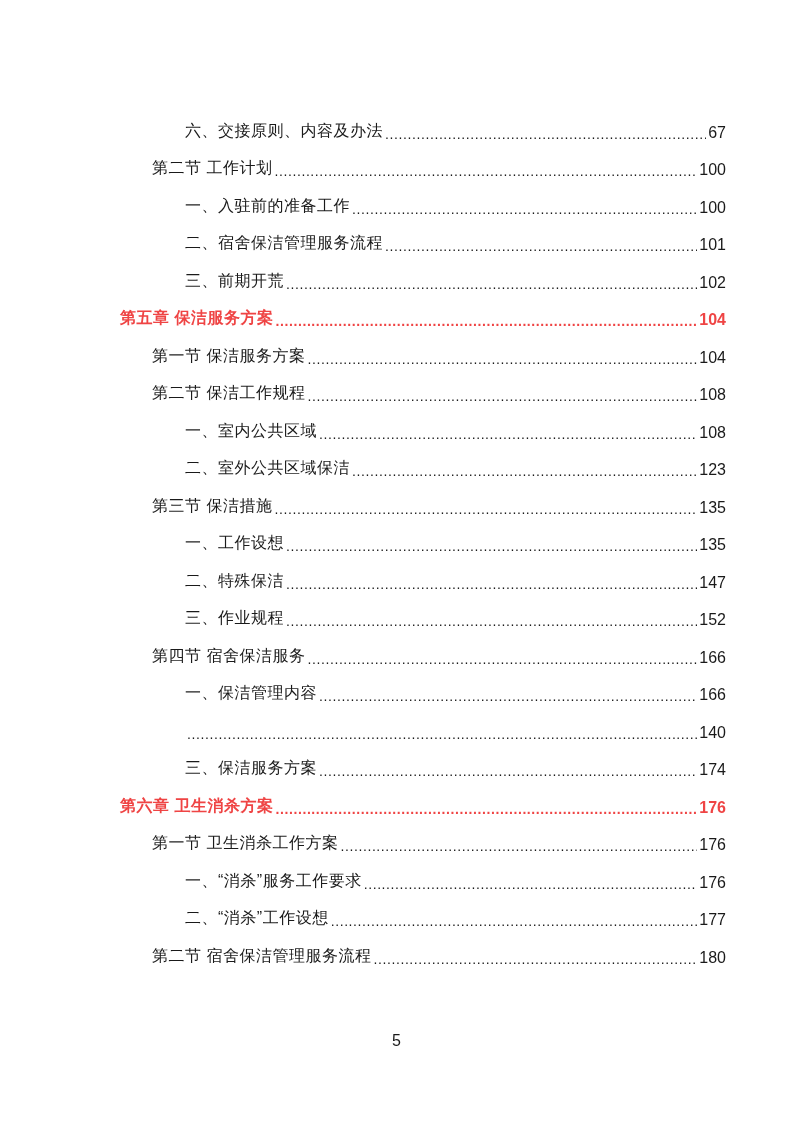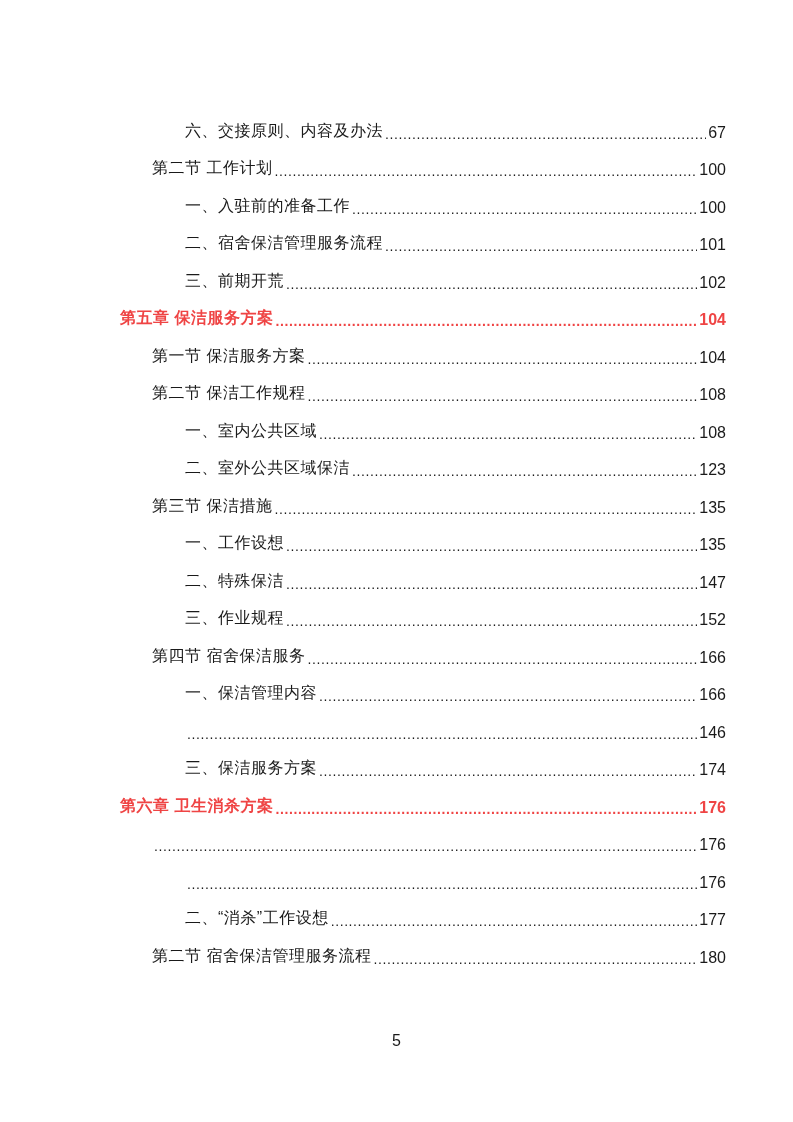--- a/index.html
+++ b/index.html
@@ -97,37 +97,39 @@
       <span class="toc-leader"></span>
       <span class="toc-page">166</span>
     </li>
   <li class="toc-entry level-3">
       <span class="toc-title">一、保洁管理内容</span>
       <span class="toc-leader"></span>
       <span class="toc-page">166</span>
     </li>
   <li class="toc-entry level-3">
       <span class="toc-leader"></span>
-      <span class="toc-page">146</span>
+      <span class="toc-page">140</span>
     </li>
   <li class="toc-entry level-3">
       <span class="toc-title">三、保洁服务方案</span>
       <span class="toc-leader"></span>
       <span class="toc-page">174</span>
     </li>
   <li class="toc-entry level-1">
       <span class="toc-title">第六章  卫生消杀方案</span>
       <span class="toc-leader"></span>
       <span class="toc-page">176</span>
     </li>
   <li class="toc-entry level-2">
+      <span class="toc-title">第一节  卫生消杀工作方案</span>
       <span class="toc-leader"></span>
       <span class="toc-page">176</span>
     </li>
   <li class="toc-entry level-3">
+      <span class="toc-title">一、“消杀”服务工作要求</span>
       <span class="toc-leader"></span>
       <span class="toc-page">176</span>
     </li>
   <li class="toc-entry level-3">
       <span class="toc-title">二、“消杀”工作设想</span>
       <span class="toc-leader"></span>
       <span class="toc-page">177</span>
     </li>
   <li class="toc-entry level-2">
       <span class="toc-title">第二节  宿舍保洁管理服务流程</span>

